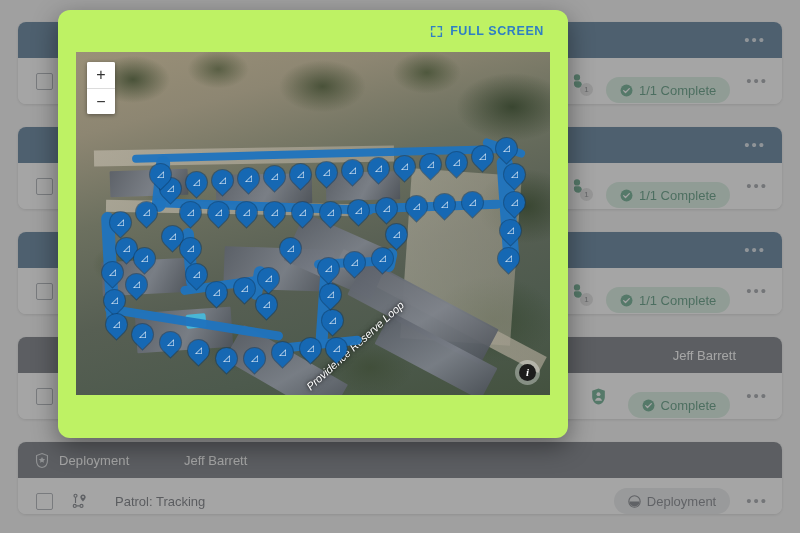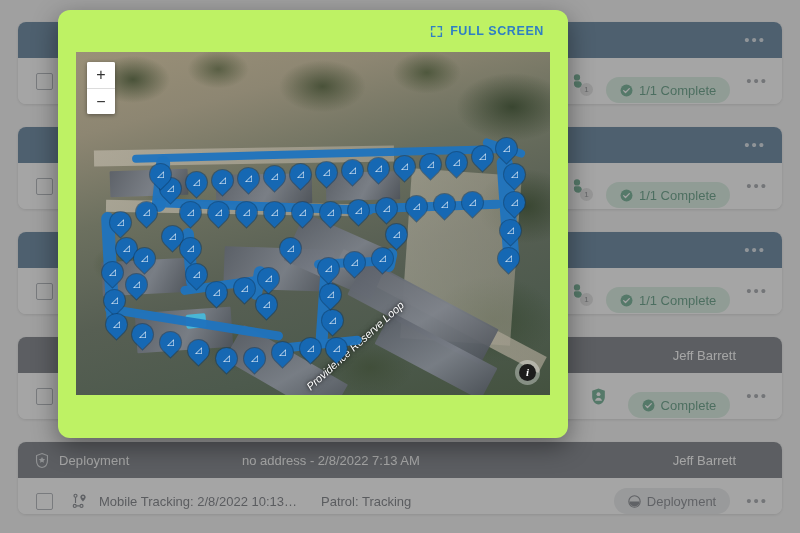--- a/index.html
+++ b/index.html
@@ -380,42 +380,38 @@
       <div class="card-head gray">
         <div class="head-left">
           <span style="display:flex;align-items:center">
             <svg width="16" height="17" viewBox="0 0 24 24" aria-hidden="true">
                 <path d="M12 1.6l8.2 3v7.6c0 5.3-3.5 9.2-8.2 10.2-4.7-1-8.2-4.9-8.2-10.2V4.6z" fill="none" stroke="#c9ccd1" stroke-width="1.7"></path>
                 <path d="M12 6.6l1.4 2.9 3.2.45-2.3 2.25.55 3.2L12 13.9l-2.85 1.5.55-3.2-2.3-2.25 3.2-.45z" fill="#c9ccd1"></path>
               </svg>
           </span>
           <span class="head-title">Deployment</span>
         </div>
-        <div class="head-mid">
-          <span class="head-sub">no address - 2/8/2022 7:13 AM</span>
-        </div>
         <div class="head-right">
           <span class="head-owner">Jeff Barrett</span>
           <span class="dots"></span>
         </div>
       </div>
       <div class="card-row">
         <span class="cbx"></span>
         <span class="row-icon">
           <svg width="18" height="18" viewBox="0 0 24 24" aria-hidden="true">
             <circle cx="6" cy="5" r="2" fill="none" stroke="#4b5059" stroke-width="1.6"></circle>
             <path d="M16 3.2c2 0 3.6 1.6 3.6 3.6 0 2.5-3.6 6-3.6 6s-3.6-3.5-3.6-6c0-2 1.6-3.6 3.6-3.6z" fill="#4b5059"></path>
             <circle cx="16" cy="6.8" r="1.35" fill="#ffffff"></circle>
             <path d="M6 7v7.5" stroke="#4b5059" stroke-width="1.5" fill="none"></path>
             <circle cx="5" cy="18.5" r="2" fill="none" stroke="#4b5059" stroke-width="1.6"></circle>
             <path d="M7.2 18.5h4.6" stroke="#4b5059" stroke-width="1.5" fill="none"></path>
             <circle cx="14" cy="18.5" r="2" fill="none" stroke="#4b5059" stroke-width="1.6"></circle>
           </svg>
         </span>
-        <span class="row-title">Mobile Tracking: 2/8/2022 10:13…</span>
         <span class="row-second">Patrol: Tracking</span>
         <span class="row-spacer"></span>
         <span class="badge no">
           <svg width="13" height="13" viewBox="0 0 24 24" aria-hidden="true">
               <circle cx="12" cy="12" r="10.5" fill="none" stroke="#4b5059" stroke-width="2"></circle>
               <path d="M2.6 12h18.8a9.4 9.4 0 0 1-18.8 0z" fill="#4b5059"></path>
             </svg>
           <span>Deployment</span>
         </span>
         <span class="dots">•••</span>

